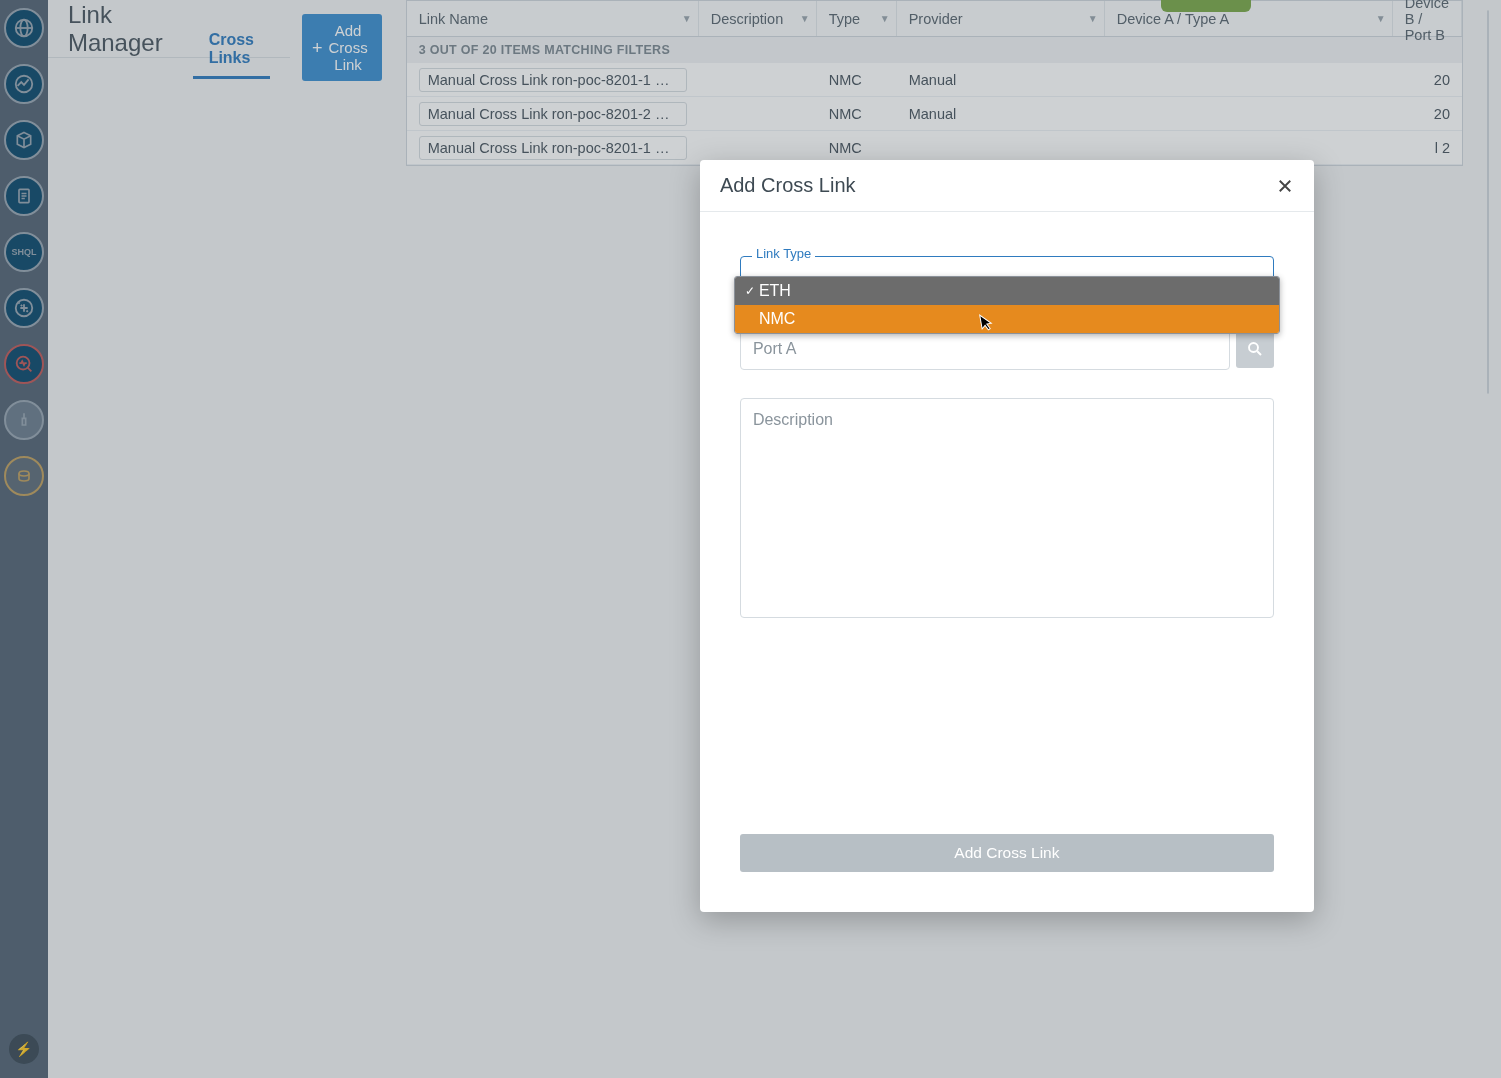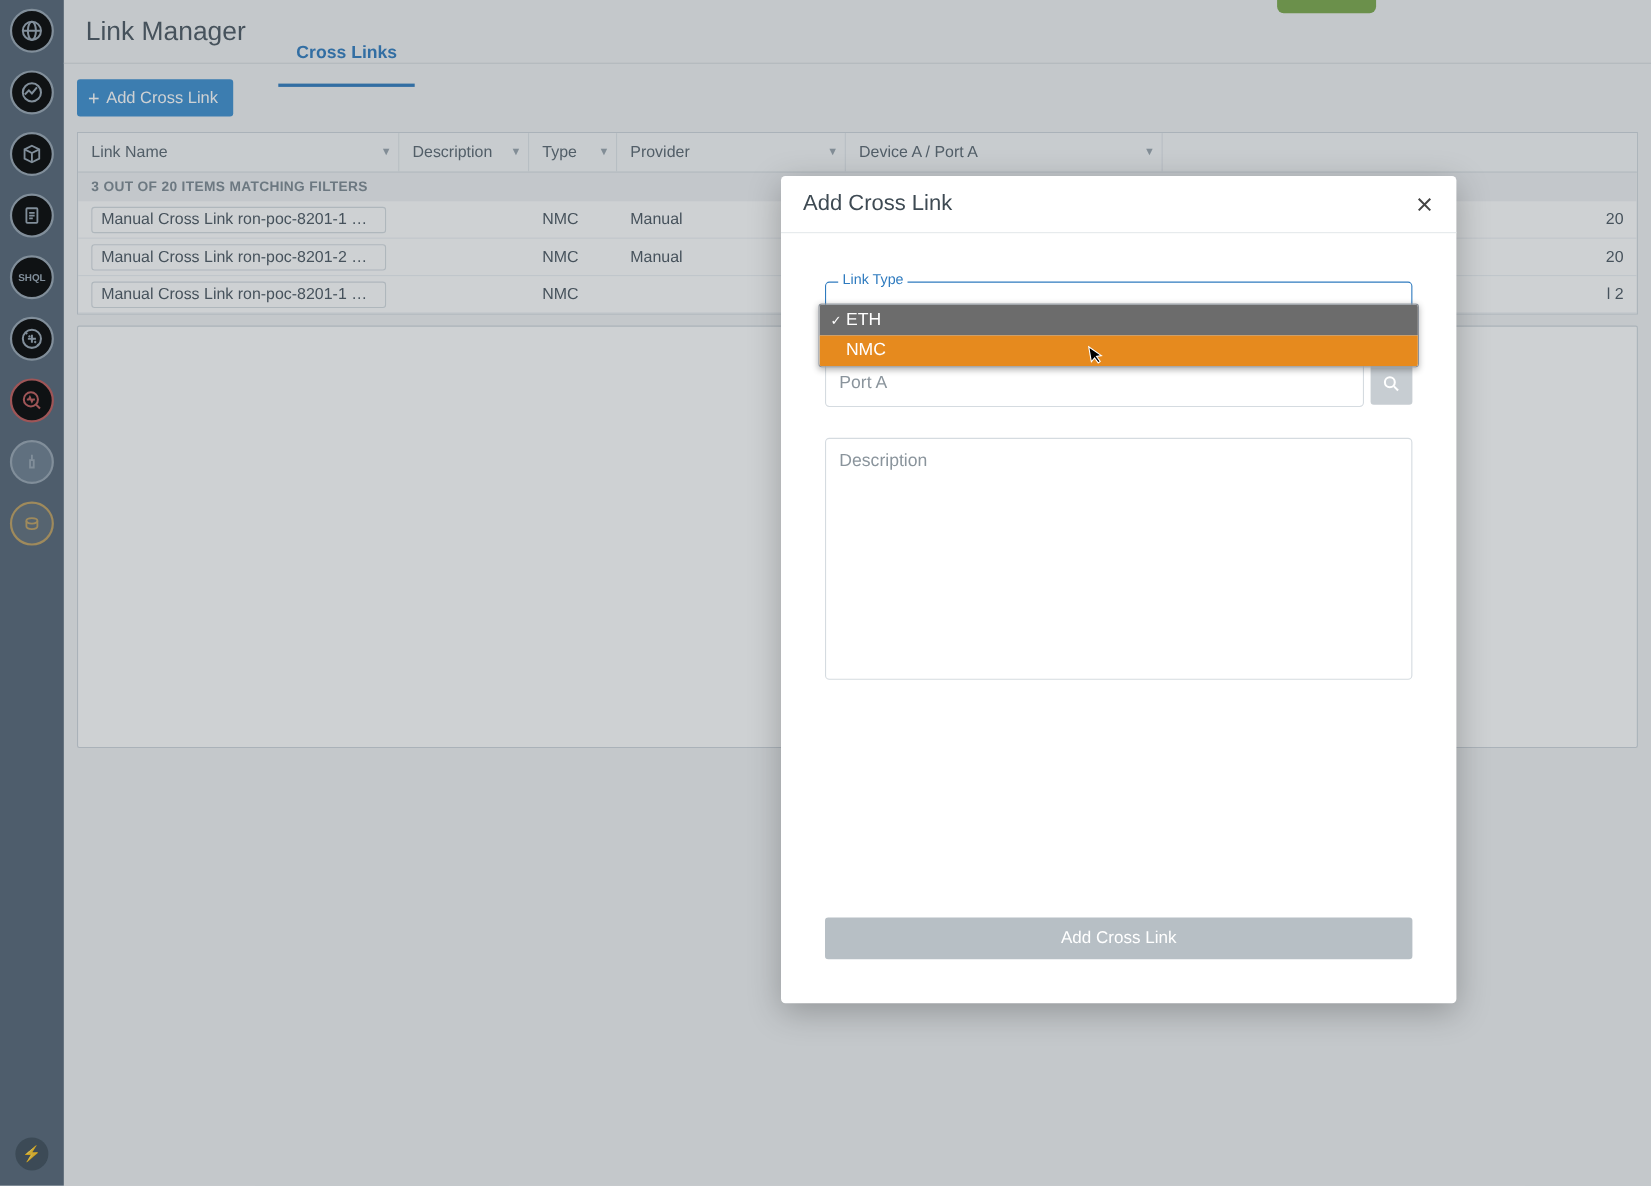--- a/index.html
+++ b/index.html
@@ -9,34 +9,34 @@
   
   .sidebar {
     width: 58px; background: #546576;
     display: flex; flex-direction: column; align-items: center;
     padding-top: 8px; gap: 16px;
   }
   .sidebar .nav-icon {
     width: 40px; height: 40px; border-radius: 50%;
     border: 2px solid #98a6b3;
     display:flex; align-items:center; justify-content:center;
-    color:#98a6b3; background:#000000;
+    color:#98a6b3; background:#0c4a6e;
     cursor:pointer;
   }
   .sidebar .nav-icon.active { background:#6d7e8f; }
   .sidebar .nav-icon.special { border-color:#c0a060; color:#c0a060; background:#5f6e7b;}
   .sidebar .boot-icon {
     margin-top:auto; margin-bottom:14px;
     width:30px;height:30px;border-radius:50%;
     background:#3c4b58;color:#a0adba;
     display:flex;align-items:center;justify-content:center;font-size:14px;
   }
 
   
-  .main { flex:1; display:flex; flex-direction:column; position:relative; }
+  .main { flex:1; display:flex; flex-direction:row; position:relative; }
   .topbar {
     height:58px; display:flex; align-items:center; padding:0 20px; gap:30px;
     border-bottom:1px solid #d9dee2;
     position:relative;
   }
   .page-title { font-size:24px; font-weight:400; color:#4a5660; }
   .tabs { display:flex; height:100%;margin-top:44px; }
   .tab {
     display:flex; align-items:center; padding:0 16px;
     font-size:16px; color:#2f7bbf; font-weight:600; cursor:pointer;
@@ -274,22 +274,25 @@
           </div>
         <div class="col c-type">
             <span>Type</span>
             <span class="filter-caret">▼</span>
           </div>
         <div class="col c-prov">
             <span>Provider</span>
             <span class="filter-caret">▼</span>
           </div>
         <div class="col c-deva">
-            <span>Device A / Port A</span>
-            <span class="filter-caret">▼</span>
+            <span>Device A / Type A</span>
+            <span class="filter-caret">▼</span>
+          </div>
+        <div class="col c-devb">
+            <span>Device B / Port B</span>
           </div>
       </div>
       <div class="grid-info">3 OUT OF 20 ITEMS MATCHING FILTERS</div>
 
       <div class="grid-row">
         <div class="cell c-name name-cell">
             <span class="chip">Manual Cross Link ron-poc-8201-1 Optics…</span>
           </div>
         <div class="cell c-desc"></div>
         <div class="cell c-type">NMC</div>

